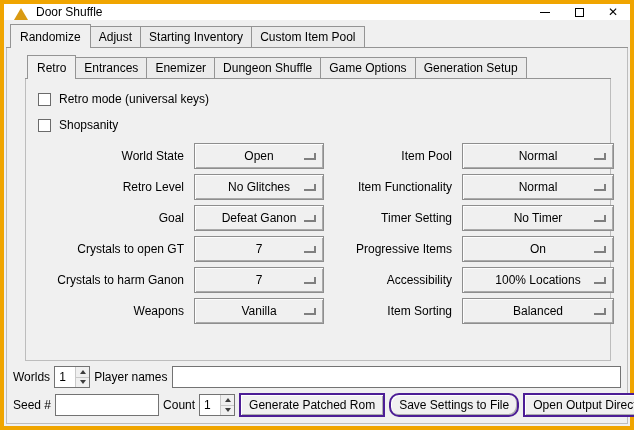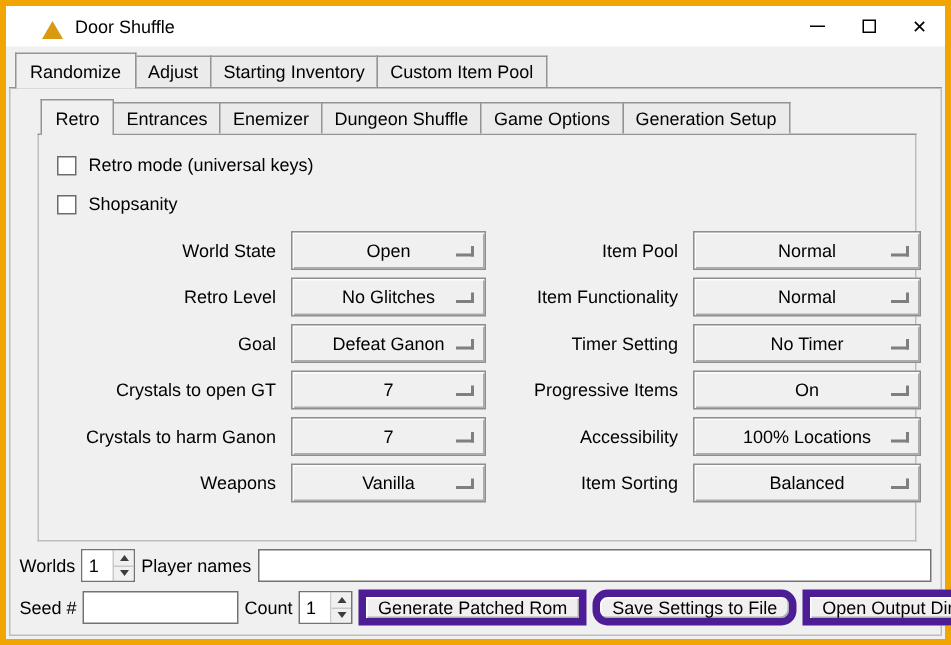--- a/index.html
+++ b/index.html
@@ -9,24 +9,24 @@
   .window {
     width:634px; height:430px;
     border:4px solid #f0a500;
     background:#f0f0f0;
     display:flex; flex-direction:column;
     position:relative;
   }
 
   
   .titlebar {
-    height:27px; flex:0 0 auto;
+    height:16px; flex:0 0 auto;
     background:#ffffff;
     display:flex; align-items:center;
-    padding-left:23px;
+    padding-left:9px;
   }
   .app-icon { width:16px; height:16px; margin-right:7px; display:inline-flex; align-items:flex-end; justify-content:center; }
   .app-icon .tri { width:0; height:0; border-left:7px solid transparent; border-right:7px solid transparent; border-bottom:12px solid #d99a12; }
   .title-text { font-size:12px; }
   .win-controls { margin-left:auto; display:flex; height:100%; }
   .win-btn { width:34px; height:100%; display:flex; align-items:center; justify-content:center; cursor:default; }
   .glyph-min { display:inline-block; width:10px; border-top:1px solid #000; }
   .glyph-max { display:inline-block; width:9px; height:9px; border:1px solid #000; }
   .glyph-close { font-size:12px; line-height:1; }
 
@@ -110,21 +110,21 @@
   .spin { display:flex; height:22px; border:1px solid #737373; background:#fff; }
   .spin-entry { width:20px; border:none; outline:none; padding:0 0 0 4px; font-family:"Liberation Sans", sans-serif; font-size:12px; }
   .spin-btns { width:14px; display:flex; flex-direction:column; border-left:1px solid #c9c9c9; }
   .spin-btn { flex:1; background:#f0f0f0; display:flex; align-items:center; justify-content:center; cursor:default; }
   .spin-btn + .spin-btn { border-top:1px solid #c9c9c9; }
   .arr-up { width:0; height:0; border-left:3px solid transparent; border-right:3px solid transparent; border-bottom:4px solid #3d3d3d; }
   .arr-down { width:0; height:0; border-left:3px solid transparent; border-right:3px solid transparent; border-top:4px solid #3d3d3d; }
   .btn {
     height:24px;
     background:#f0f0f0;
-    border:5px solid #4c1d95;
+    border:2px solid #4c1d95;
     box-shadow: inset 1px 1px 0 #ffffff, inset -1px -1px 0 #adadad;
     font-family:"Liberation Sans", sans-serif; font-size:12px;
     padding:0 8px;
     white-space:nowrap;
     cursor:default;
   }
   .push-right { margin-left:auto;border-radius:10px; }
 </style>
 </head>
 <body>

